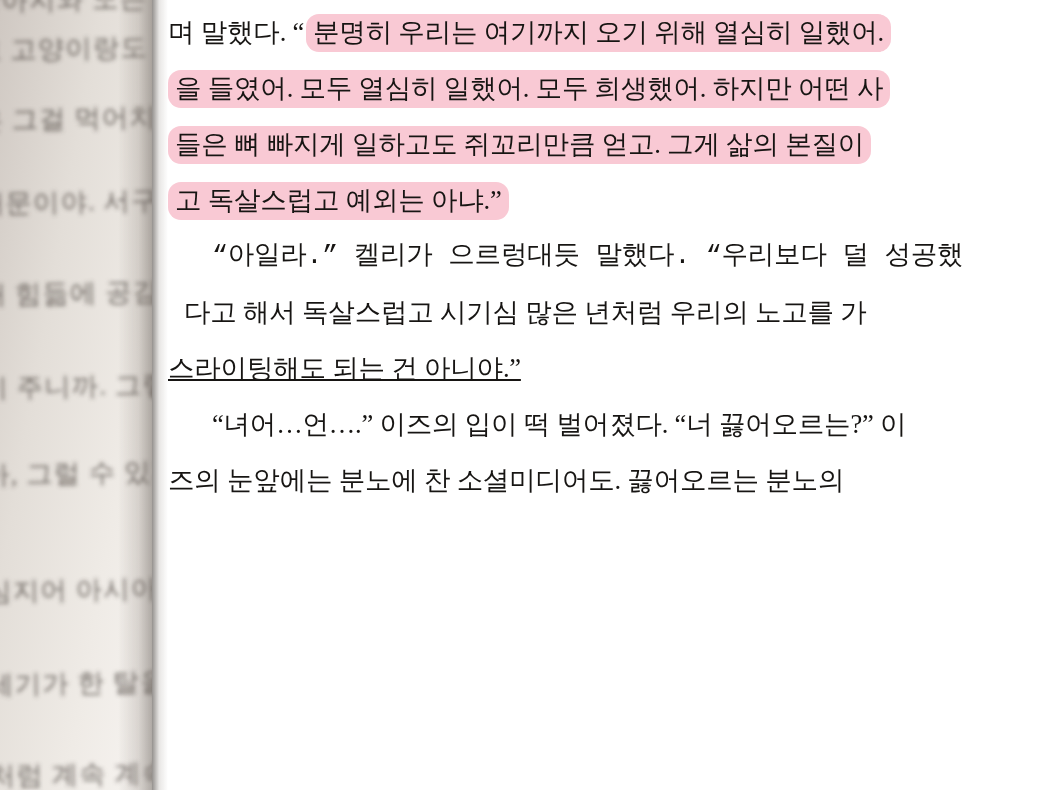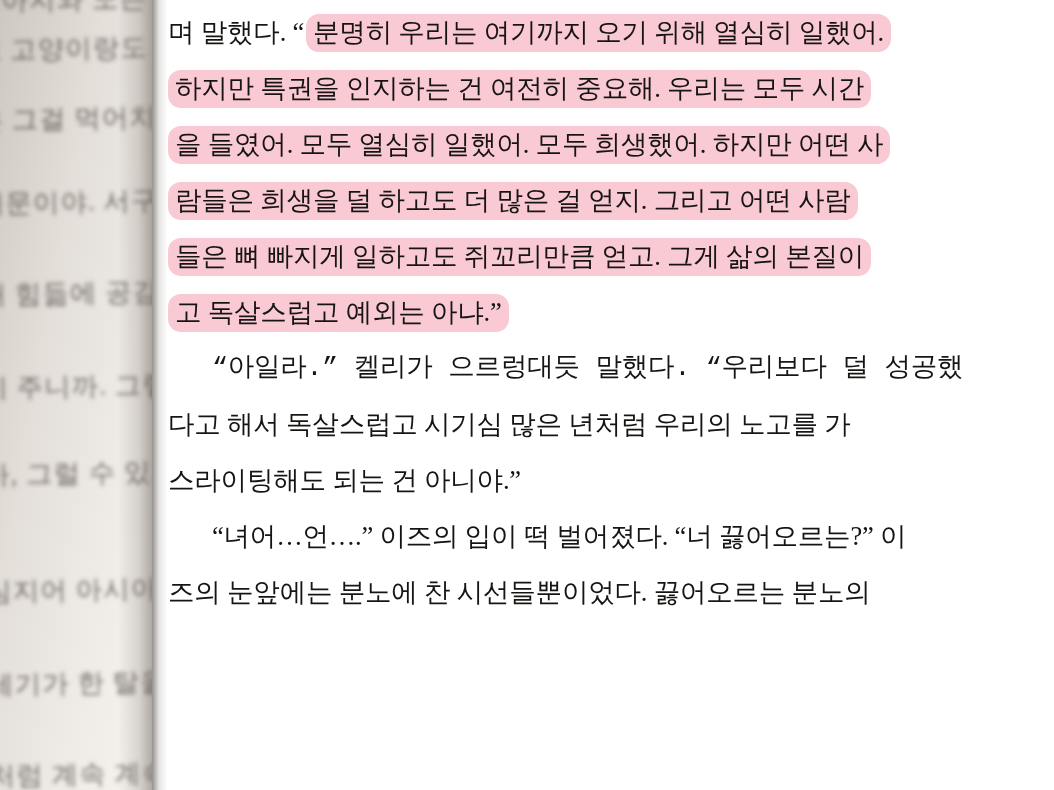--- a/index.html
+++ b/index.html
@@ -118,33 +118,31 @@
     </div>
     <div class="shade"></div>
   </div>
 
   <div id="gutter"></div>
 
   <div id="text-col">
 
     <p class="para" style="padding-top: 4px;">
       <span class="line"><span class="first-line-pre">며 말했다. “</span><span class="hl">분명히 우리는 여기까지 오기 위해 열심히 일했어.</span></span>
-      <span class="line"><span class="hl">하지만 특권을 인지하는 건 여전히 중요해. 우리는 모두 시간</span></span>
       <span class="line"><span class="hl">을 들였어. 모두 열심히 일했어. 모두 희생했어. 하지만 어떤 사</span></span>
-      <span class="line"><span class="hl">람들은 희생을 덜 하고도 더 많은 걸 얻지. 그리고 어떤 사람</span></span>
       <span class="line"><span class="hl">들은 뼈 빠지게 일하고도 쥐꼬리만큼 얻고. 그게 삶의 본질이</span></span>
       <span class="line"><span class="hl">고 독살스럽고 예외는 아냐.”</span></span>
     </p>
 
 
     <p class="para indent">
       <span class="line" style="text-indent:44px;font-family:Liberation Mono, monospace;"><span>“아일라.” 켈리가 으르렁대듯 말했다. “우리보다 덜 성공했</span></span>
-      <span class="line" style="text-indent:0;"><span>다고 해서 독살스럽고 시기심 많은 년처럼 우리의 노고를 가</span></span>
-      <span class="line" style="text-indent:0;"><span>스라이팅해도 되는 건 아니야.”</span></span>
+      <span class="line" style="text-indent:0;margin-left:16px;"><span>다고 해서 독살스럽고 시기심 많은 년처럼 우리의 노고를 가</span></span>
+      <span class="line" style="text-indent:0;text-decoration:underline;"><span>스라이팅해도 되는 건 아니야.”</span></span>
     </p>
 
     <p class="para indent">
       <span class="line" style="text-indent:44px;"><span>“녀어…언….” 이즈의 입이 떡 벌어졌다. “너 끓어오르는?” 이</span></span>
-      <span class="line" style="text-indent:0;"><span>즈의 눈앞에는 분노에 찬 시선들뿐이었다. 끓어오르는 분노의</span></span>
+      <span class="line" style="text-indent:0;"><span>즈의 눈앞에는 분노에 찬 소셜미디어도. 끓어오르는 분노의</span></span>
     </p>
 
   </div>
 </div>
 
 </body></html>

